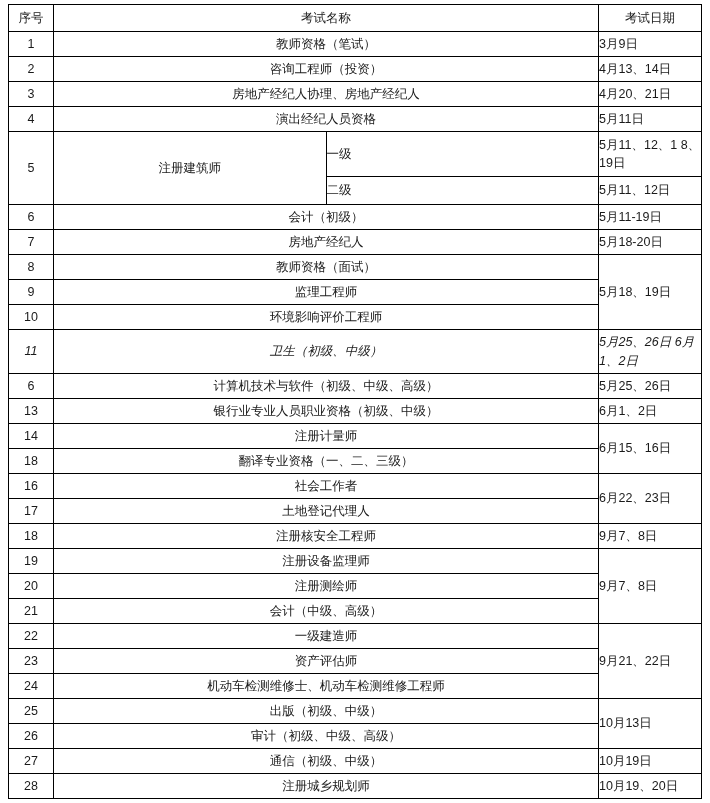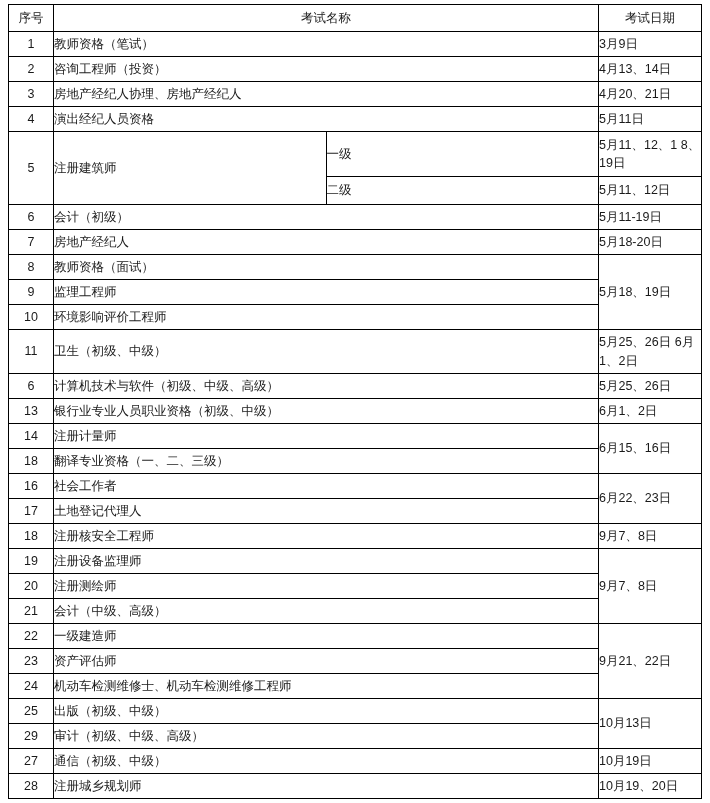--- a/index.html
+++ b/index.html
@@ -26,21 +26,21 @@
   table.exam-table td, table.exam-table th {
     border: 1px solid #000000;
     font-size: 12.5px;
     color: #1a1a1a;
     font-weight: normal;
     padding: 0;
     vertical-align: middle;
     line-height: 1.45;
   }
   .col-no { width: 44px; text-align: center; }
-  .col-name { text-align: left; padding-left: 10px; }
+  .col-name { text-align: center; padding-left: 10px; }
   .col-level { width: 44px; text-align: left; }
   .col-date { width: 102px; text-align: left; padding-left: 8px; }
 
   thead td {
     text-align: center !important;
     font-weight: bold;
     height: 26px;
     padding-left: 0 !important;
     margin-top: 33px;
   }
@@ -126,21 +126,21 @@
       <tr>
         <td class="col-no red">9</td>
         <td class="col-name red" colspan="2">监理工程师</td>
       </tr>
 
       <tr>
         <td class="col-no">10</td>
         <td class="col-name" colspan="2">环境影响评价工程师</td>
       </tr>
 
-      <tr style="height:44px;">
+      <tr style="height:44px;font-style:italic;">
         <td class="col-no">11</td>
         <td class="col-name" colspan="2">卫生（初级、中级）</td>
         <td class="col-date two-line">
           <span>5月25、26日</span>
           <span>6月1、2日</span>
         </td>
       </tr>
 
       <tr>
         <td class="col-no">6</td>
@@ -214,21 +214,21 @@
         <td class="col-name" colspan="2">机动车检测维修士、机动车检测维修工程师</td>
       </tr>
 
       <tr>
         <td class="col-no">25</td>
         <td class="col-name" colspan="2">出版（初级、中级）</td>
         <td class="col-date" rowspan="2">10月13日</td>
       </tr>
 
       <tr>
-        <td class="col-no">29</td>
+        <td class="col-no">26</td>
         <td class="col-name" colspan="2">审计（初级、中级、高级）</td>
       </tr>
 
       <tr>
         <td class="col-no">27</td>
         <td class="col-name" colspan="2">通信（初级、中级）</td>
         <td class="col-date">10月19日</td>
       </tr>
 
       <tr>

